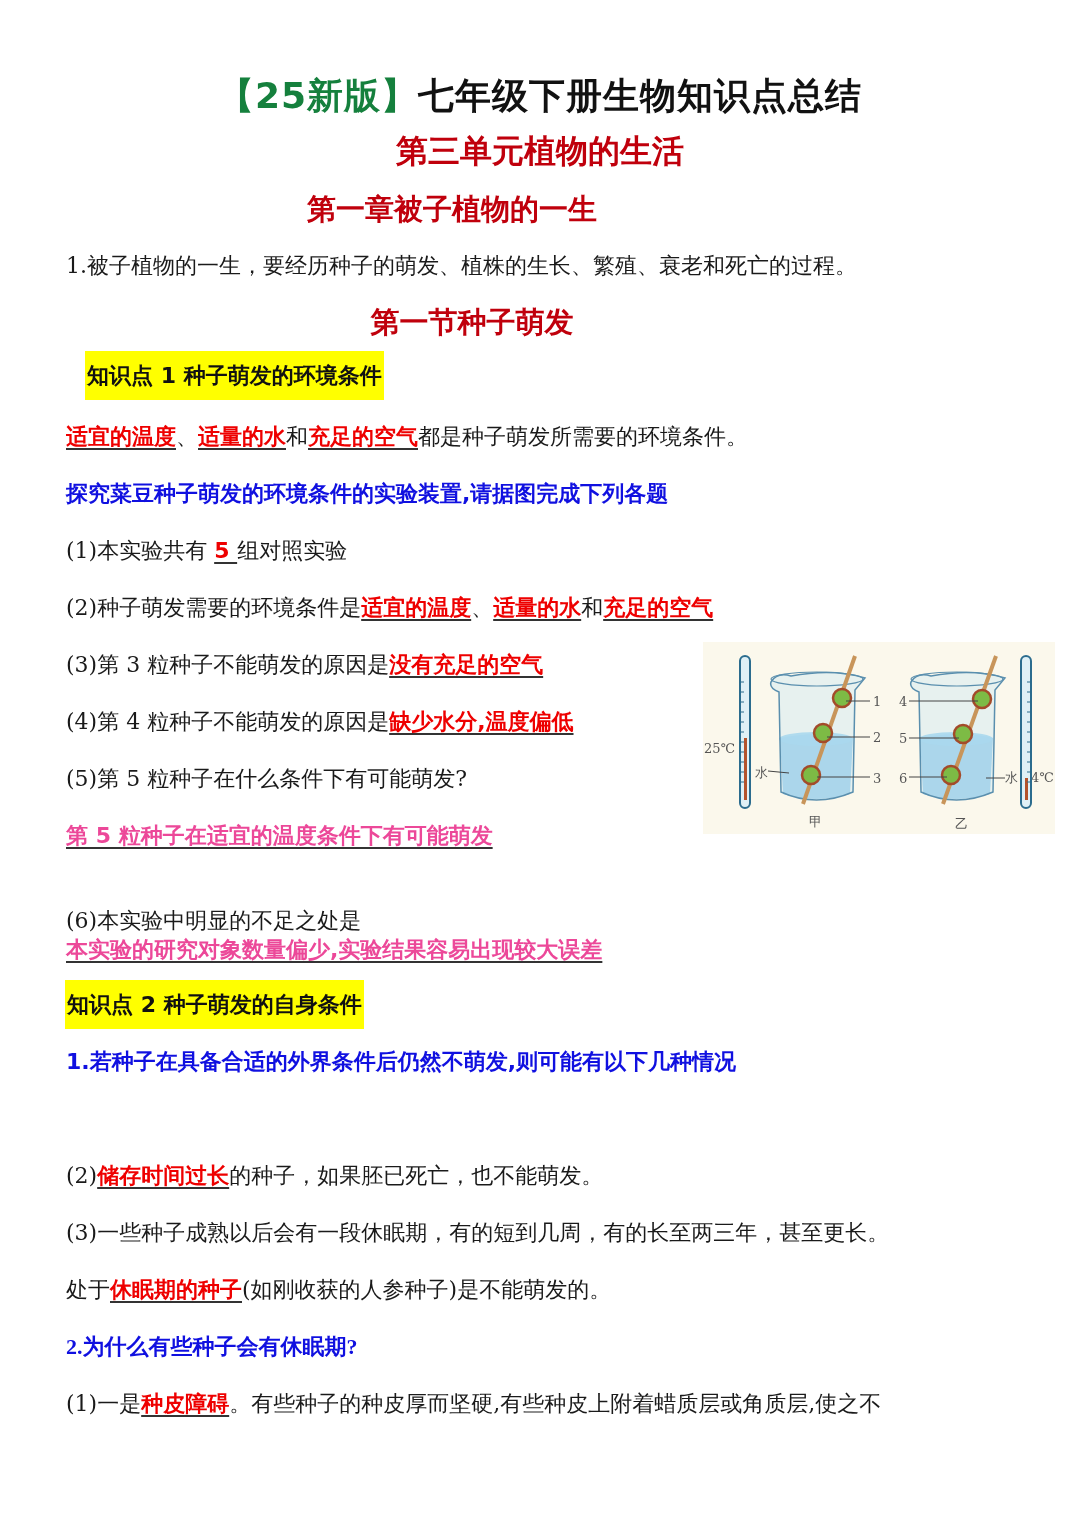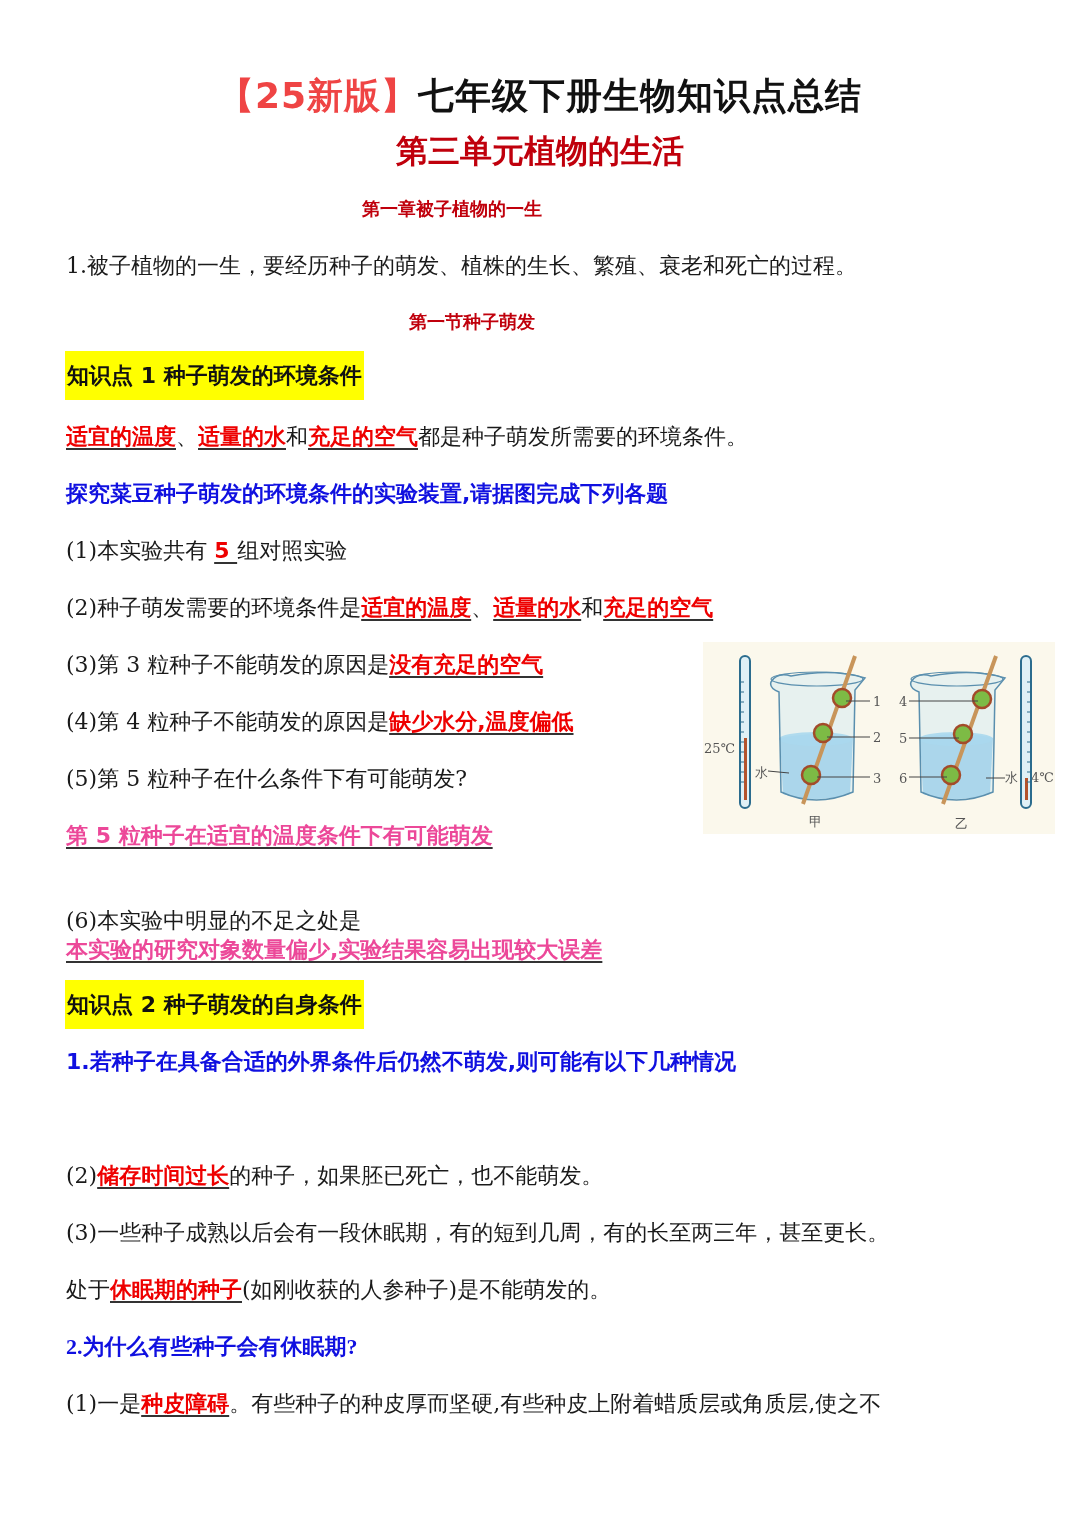--- a/index.html
+++ b/index.html
@@ -10,30 +10,30 @@
       color: #1a1a1a;
     }
     .page { position: absolute; left: 0; top: 0; width: 1080px; height: 1530px; }
 
     .title {
       position: absolute; left: 0; width: 1080px; top: 70px;
       text-align: center; font-family: "DejaVu Sans", "Liberation Sans", sans-serif;
       font-size: 36px; font-weight: bold; line-height: 52px; letter-spacing: 1px;
       color: #111;
     }
-    .title .red { color: #ef4444; }
+    .title .red { color: #15803d; }
     .unit-title {
       position: absolute; left: 0; width: 1080px; top: 127px;
       text-align: center; font-family: "DejaVu Sans", "Liberation Sans", sans-serif;
       font-size: 32px; font-weight: bold; line-height: 48px; color: #c0000c;
     }
     .chapter-title, .section-title {
       position: absolute; left: 0; width: 904px;
       text-align: center; font-family: "DejaVu Sans", "Liberation Sans", sans-serif;
-      font-size: 18px; font-weight: bold; line-height: 34px; color: #c0000c;
+      font-size: 29px; font-weight: bold; line-height: 34px; color: #c0000c;
     }
     .chapter-title { top: 192px; }
     .section-title { top: 305px; padding-left: 40px; }
 
     .line {
       position: absolute; left: 66px;
       font-size: 22px; line-height: 34px; white-space: nowrap; color: #1a1a1a;
     }
     .blue { color: #1010e0; font-family: "DejaVu Sans", "Liberation Sans", sans-serif; font-weight: bold; }
     .ans {
@@ -66,21 +66,21 @@
   <div class="title">
     <span class="red">【25新版】</span><span>七年级下册生物知识点总结</span>
   </div>
   <div class="unit-title">第三单元植物的生活</div>
   <div class="chapter-title">第一章被子植物的一生</div>
 
   <div class="line" style="top:249px;">1.被子植物的一生，要经历种子的萌发、植株的生长、繁殖、衰老和死亡的过程。</div>
 
   <div class="section-title">第一节种子萌发</div>
 
-  <div class="kp" style="top:351px;">知识点 1 种子萌发的环境条件</div>
+  <div class="kp" style="top:351px;margin-left:20px;">知识点 1 种子萌发的环境条件</div>
 
   <div class="line" style="top:420px;">
     <span class="ans">适宜的温度</span><span>、</span><span class="ans">适量的水</span><span>和</span><span class="ans">充足的空气</span><span>都是种子萌发所需要的环境条件。</span>
   </div>
 
   <div class="line blue" style="top:477px;">探究菜豆种子萌发的环境条件的实验装置,请据图完成下列各题</div>
 
   <div class="line" style="top:534px;">
     <span>(1)本实验共有 </span><span class="ans">5 </span><span>组对照实验</span>
   </div>

